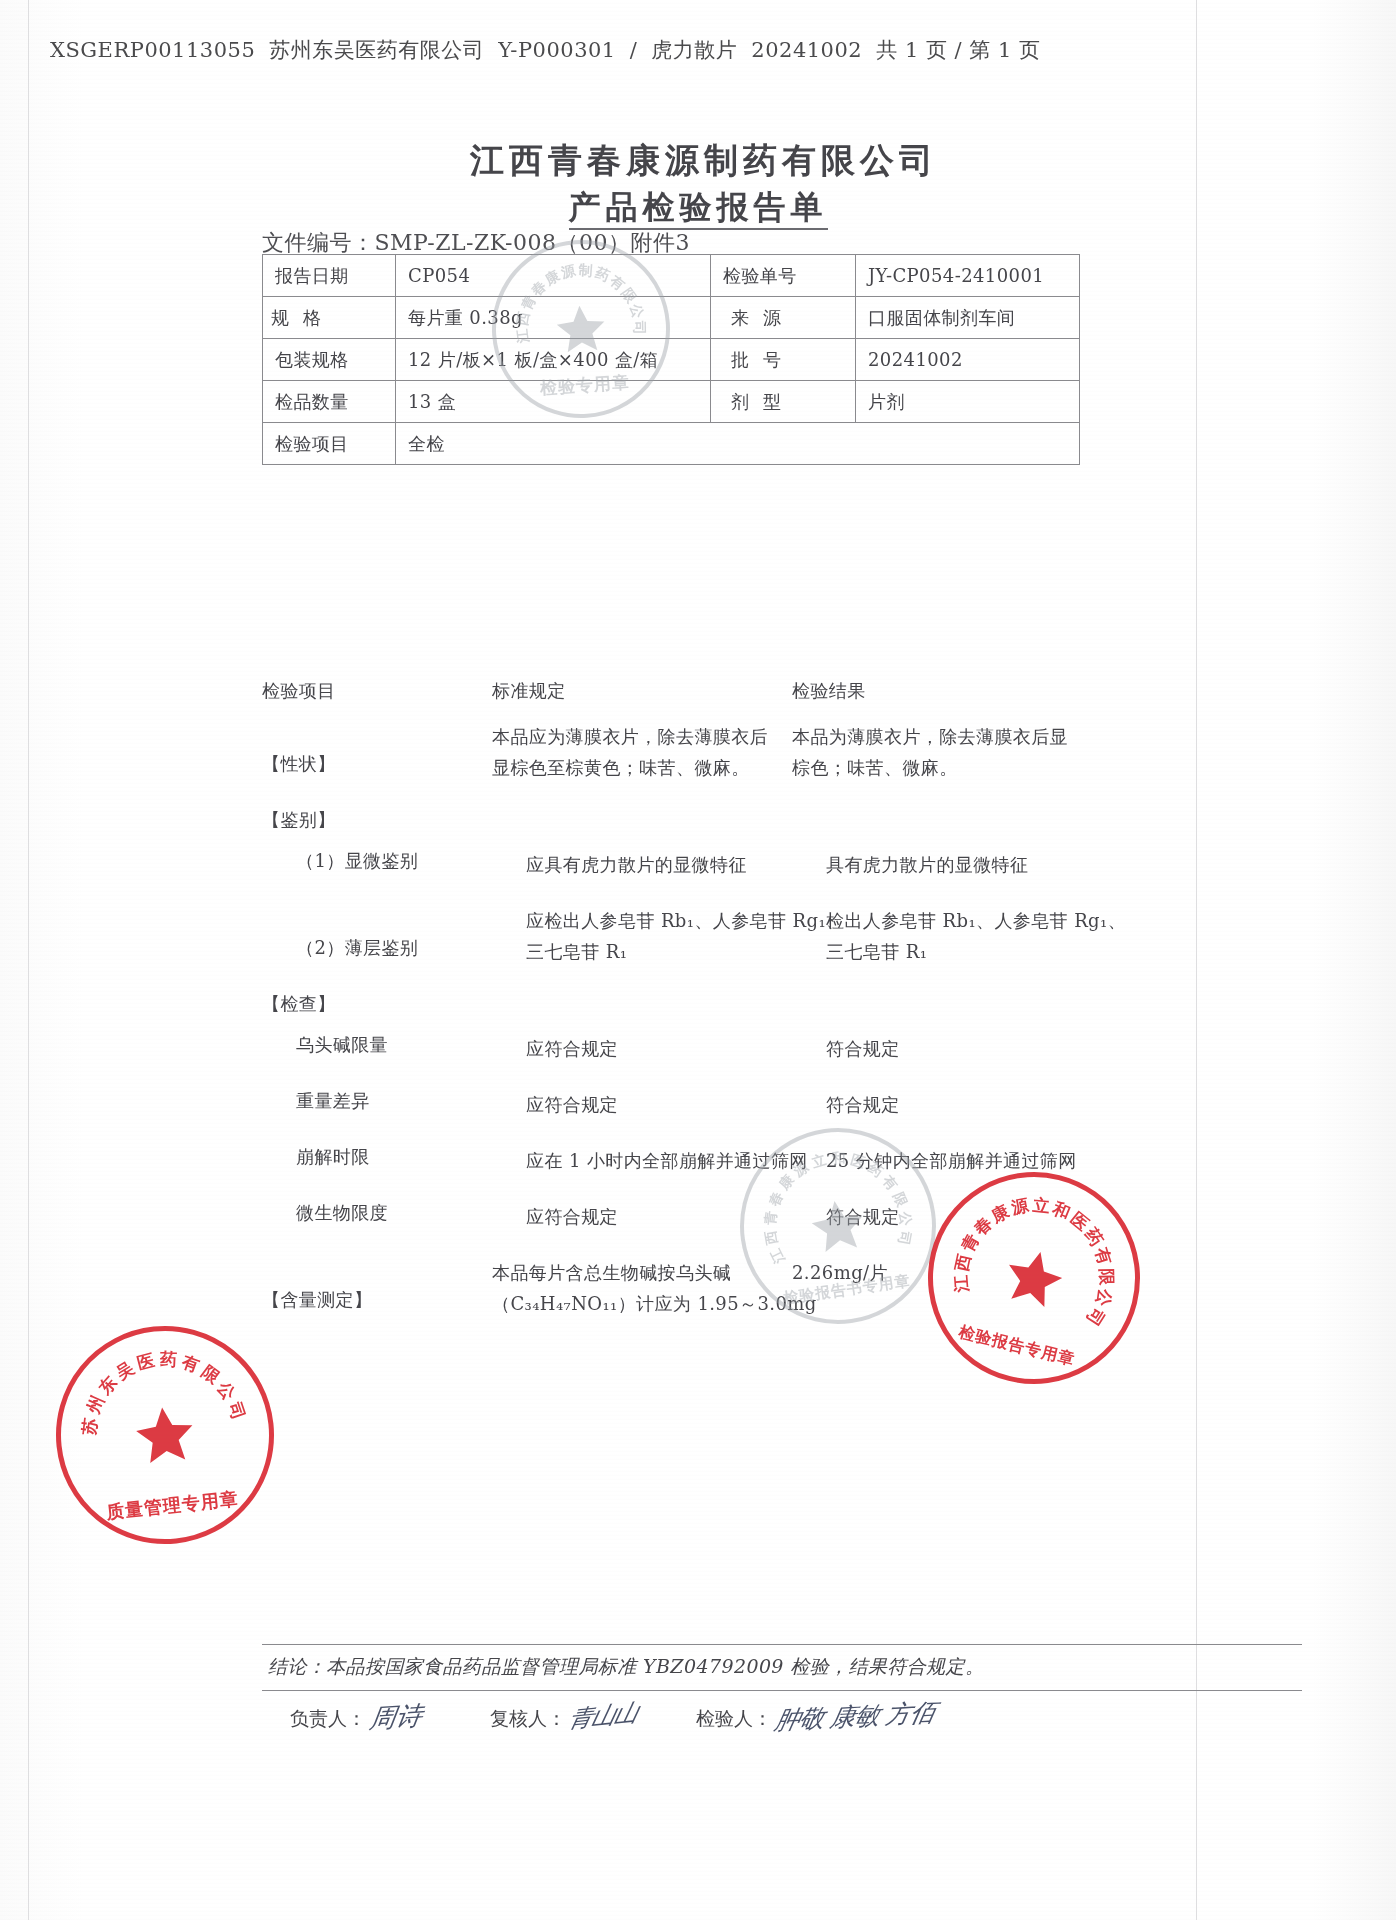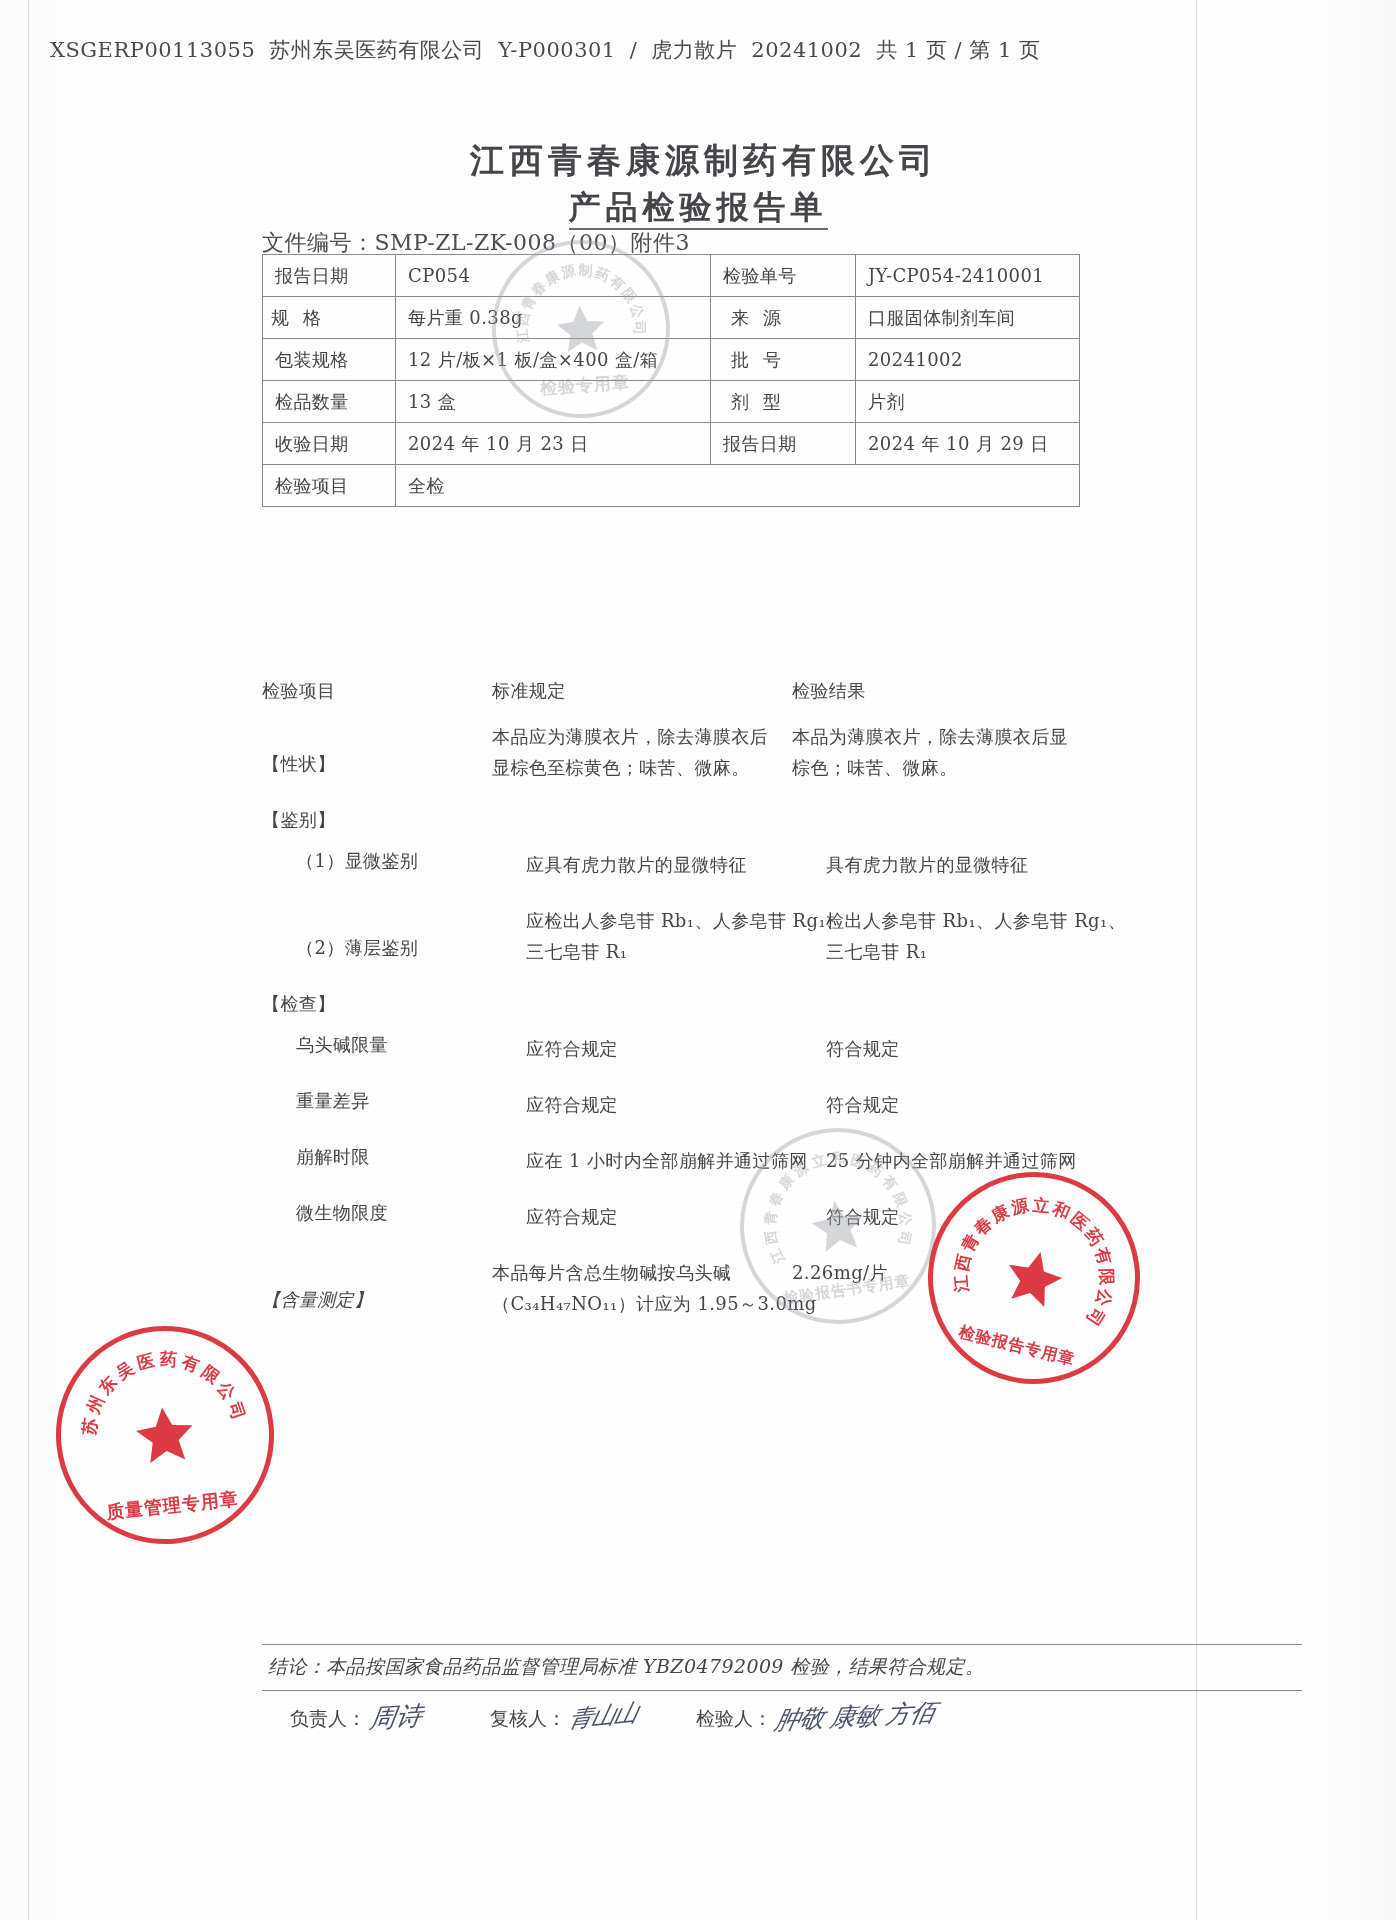--- a/index.html
+++ b/index.html
@@ -199,26 +199,20 @@
           <td class="lbl2 sp">批号</td>
           <td class="val2">20241002</td>
         </tr>
         <tr>
           <td class="lbl">检品数量</td>
           <td class="val1">13 盒</td>
           <td class="lbl2 sp">剂型</td>
           <td class="val2">片剂</td>
         </tr>
         <tr>
-          <td class="lbl">收验日期</td>
-          <td class="val1">2024 年 10 月 23 日</td>
-          <td class="lbl2">报告日期</td>
-          <td class="val2">2024 年 10 月 29 日</td>
-        </tr>
-        <tr>
           <td class="lbl">检验项目</td>
           <td colspan="3">全检</td>
         </tr>
       </tbody>
   </table>
 
   <div class="res-wrap">
     <div class="res-head">
       <div class="c1">检验项目</div>
       <div class="c2">标准规定</div>
@@ -301,21 +295,21 @@
           <div class="c1 indent1" style="padding-top: 0px;">微生物限度</div>
           <div class="c2 cell-lines">
             <div>应符合规定</div>
           </div>
           <div class="c3 cell-lines">
             <div>符合规定</div>
           </div>
         </div>
         <div class="spacer-16"></div>
         <div class="res-row">
-          <div class="c1 sect" style="padding-top: 31px; font-style: italic;">【含量测定】</div>
+          <div class="c1 sect" style="padding-top: 31px;">【含量测定】</div>
           <div class="c2 cell-lines">
             <div>本品每片含总生物碱按乌头碱</div>
             <div>（C₃₄H₄₇NO₁₁）计应为 1.95～3.0mg</div>
           </div>
           <div class="c3 cell-lines">
             <div>2.26mg/片</div>
           </div>
         </div>
         <div class="spacer-16"></div>
       </div>

